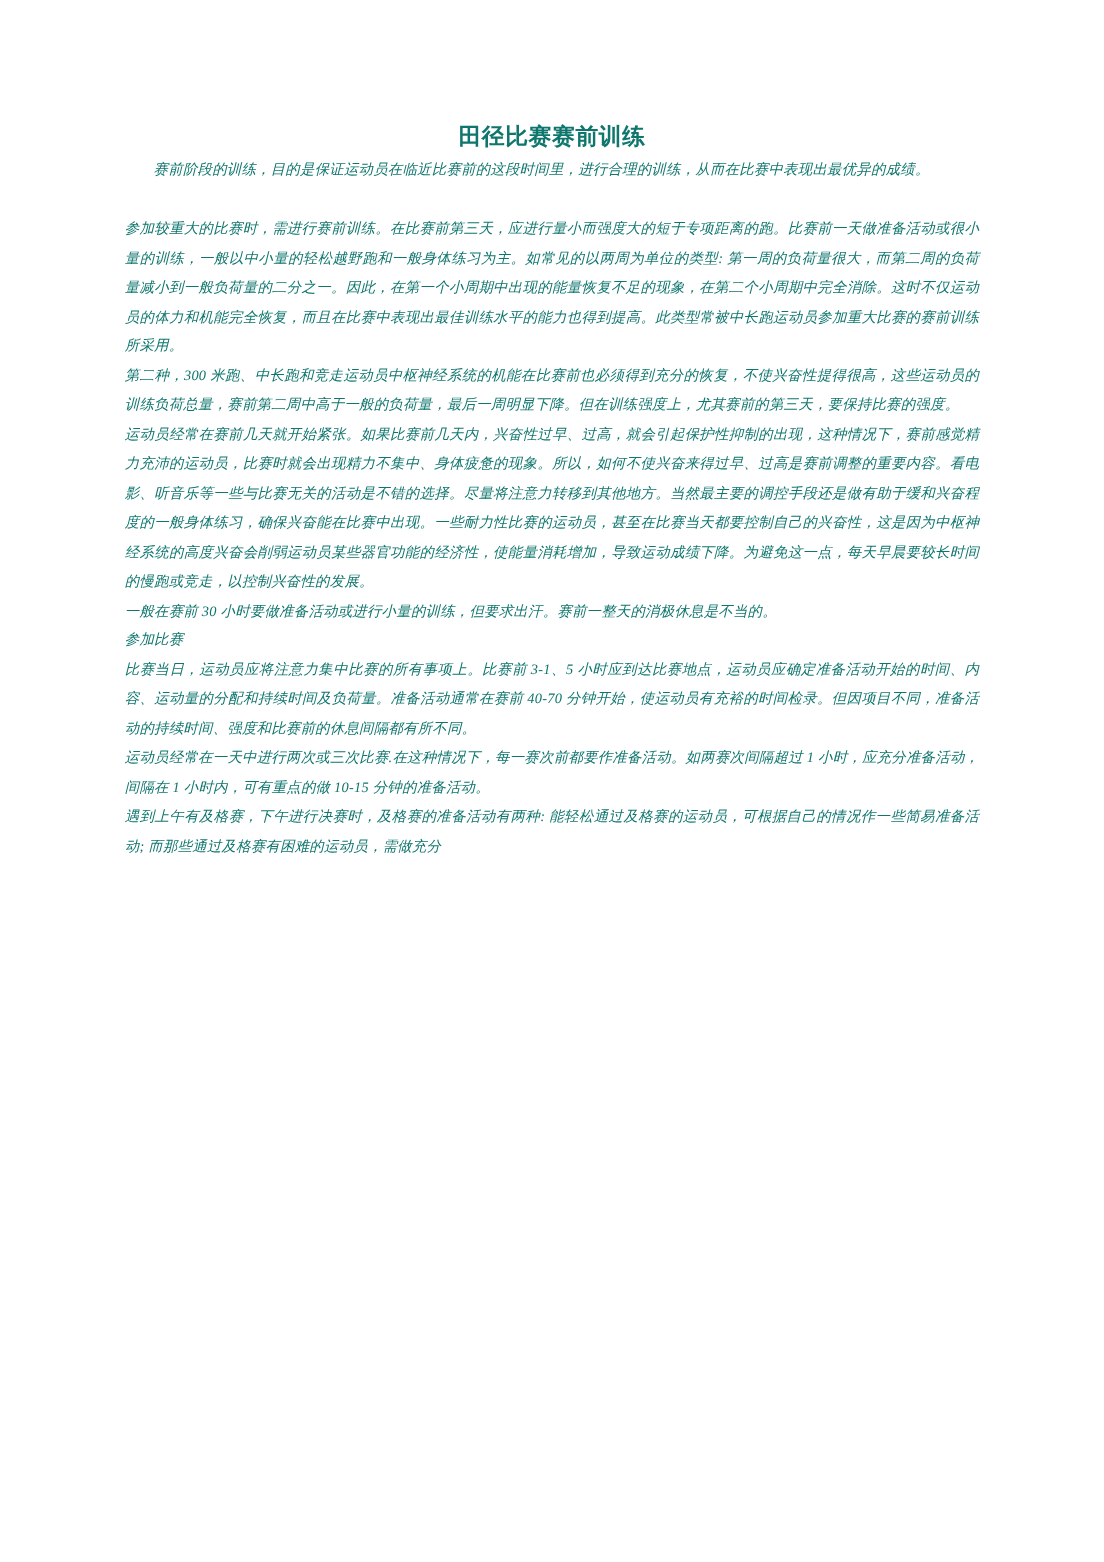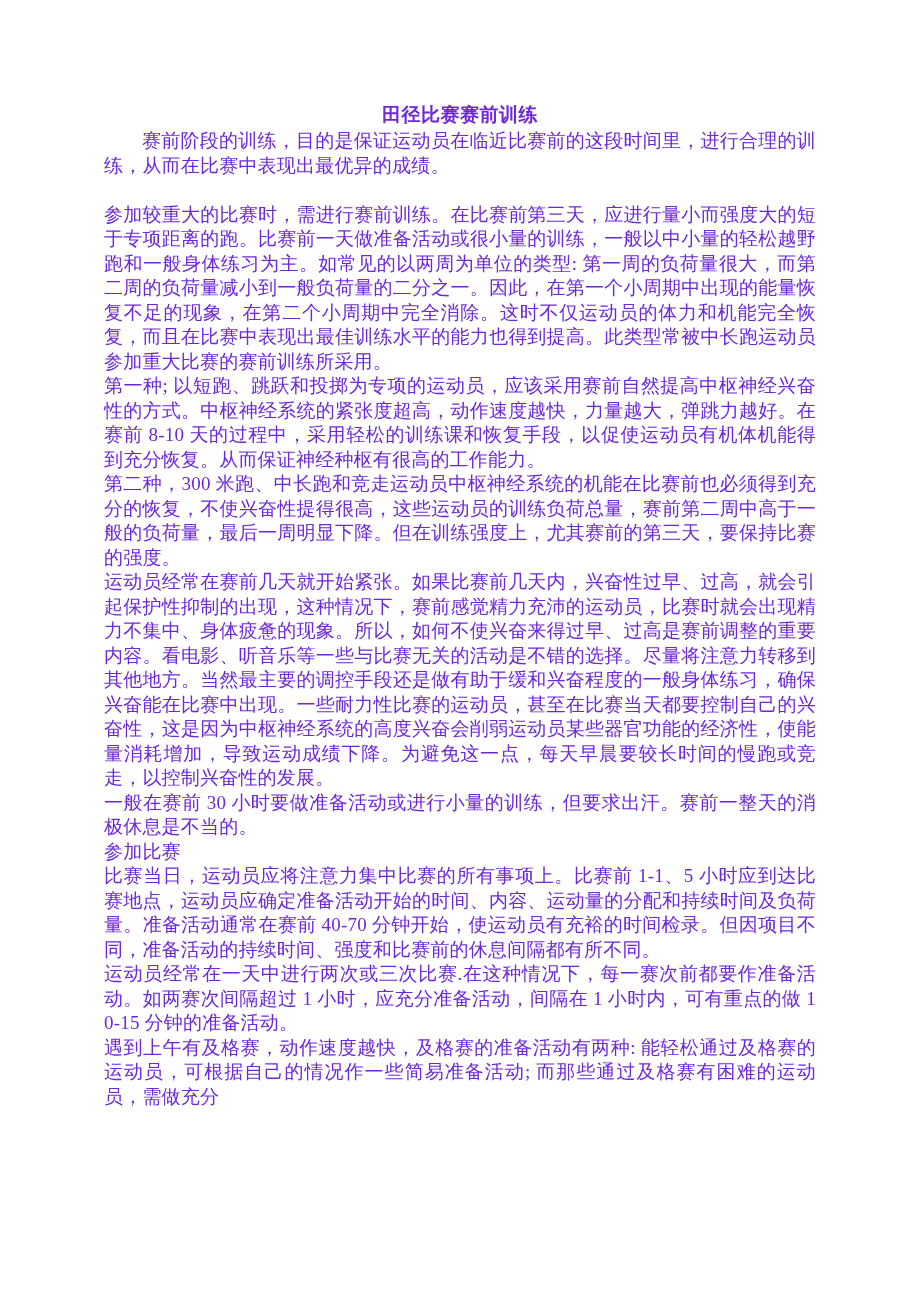--- a/index.html
+++ b/index.html
@@ -7,62 +7,62 @@
     padding: 0;
     background: #ffffff;
   }
   .page {
     position: relative;
     width: 920px;
     height: 1302px;
     background: #ffffff;
     overflow: hidden;
     font-family: "Liberation Serif", "DejaVu Serif", serif;
-    color: #6d28d9;
+    color: #0f766e;
   }
   .content {
     position: absolute;
     left: 104px;
     top: 102px;
     width: 712px;
   }
   .doc-title {
     margin: 0 0 1px 0;
     font-size: 19px;
     line-height: 26px;
     font-weight: bold;
     text-align: center;
     letter-spacing: 0.5px;
   }
   .para {
     margin: 0;
-    font-size: 19px;
+    font-size: 12px;
     line-height: 24.5px;
     text-align: justify;
     word-break: break-all;
     letter-spacing: 0.2px;
+    font-style: italic;
   }
   .para.indent {
     text-indent: 2em;
   }
   .para.blank {
     min-height: 24.5px;
   }
 </style>
 </head>
 <body>
 
 <div class="page">
   <div class="content">
     <h1 class="doc-title">田径比赛赛前训练</h1>
     <p class="para indent">赛前阶段的训练，目的是保证运动员在临近比赛前的这段时间里，进行合理的训练，从而在比赛中表现出最优异的成绩。</p>
     <p class="para blank"></p>
     <p class="para">参加较重大的比赛时，需进行赛前训练。在比赛前第三天，应进行量小而强度大的短于专项距离的跑。比赛前一天做准备活动或很小量的训练，一般以中小量的轻松越野跑和一般身体练习为主。如常见的以两周为单位的类型: 第一周的负荷量很大，而第二周的负荷量减小到一般负荷量的二分之一。因此，在第一个小周期中出现的能量恢复不足的现象，在第二个小周期中完全消除。这时不仅运动员的体力和机能完全恢复，而且在比赛中表现出最佳训练水平的能力也得到提高。此类型常被中长跑运动员参加重大比赛的赛前训练所采用。</p>
-    <p class="para">第一种; 以短跑、跳跃和投掷为专项的运动员，应该采用赛前自然提高中枢神经兴奋性的方式。中枢神经系统的紧张度超高，动作速度越快，力量越大，弹跳力越好。在赛前 8-10 天的过程中，采用轻松的训练课和恢复手段，以促使运动员有机体机能得到充分恢复。从而保证神经种枢有很高的工作能力。</p>
     <p class="para">第二种，300 米跑、中长跑和竞走运动员中枢神经系统的机能在比赛前也必须得到充分的恢复，不使兴奋性提得很高，这些运动员的训练负荷总量，赛前第二周中高于一般的负荷量，最后一周明显下降。但在训练强度上，尤其赛前的第三天，要保持比赛的强度。</p>
     <p class="para">运动员经常在赛前几天就开始紧张。如果比赛前几天内，兴奋性过早、过高，就会引起保护性抑制的出现，这种情况下，赛前感觉精力充沛的运动员，比赛时就会出现精力不集中、身体疲惫的现象。所以，如何不使兴奋来得过早、过高是赛前调整的重要内容。看电影、听音乐等一些与比赛无关的活动是不错的选择。尽量将注意力转移到其他地方。当然最主要的调控手段还是做有助于缓和兴奋程度的一般身体练习，确保兴奋能在比赛中出现。一些耐力性比赛的运动员，甚至在比赛当天都要控制自己的兴奋性，这是因为中枢神经系统的高度兴奋会削弱运动员某些器官功能的经济性，使能量消耗增加，导致运动成绩下降。为避免这一点，每天早晨要较长时间的慢跑或竞走，以控制兴奋性的发展。</p>
     <p class="para">一般在赛前 30 小时要做准备活动或进行小量的训练，但要求出汗。赛前一整天的消极休息是不当的。</p>
     <p class="para">参加比赛</p>
-    <p class="para">比赛当日，运动员应将注意力集中比赛的所有事项上。比赛前 1-1、5 小时应到达比赛地点，运动员应确定准备活动开始的时间、内容、运动量的分配和持续时间及负荷量。准备活动通常在赛前 40-70 分钟开始，使运动员有充裕的时间检录。但因项目不同，准备活动的持续时间、强度和比赛前的休息间隔都有所不同。</p>
+    <p class="para">比赛当日，运动员应将注意力集中比赛的所有事项上。比赛前 3-1、5 小时应到达比赛地点，运动员应确定准备活动开始的时间、内容、运动量的分配和持续时间及负荷量。准备活动通常在赛前 40-70 分钟开始，使运动员有充裕的时间检录。但因项目不同，准备活动的持续时间、强度和比赛前的休息间隔都有所不同。</p>
     <p class="para">运动员经常在一天中进行两次或三次比赛.在这种情况下，每一赛次前都要作准备活动。如两赛次间隔超过 1 小时，应充分准备活动，间隔在 1 小时内，可有重点的做 10-15 分钟的准备活动。</p>
-    <p class="para">遇到上午有及格赛，动作速度越快，及格赛的准备活动有两种: 能轻松通过及格赛的运动员，可根据自己的情况作一些简易准备活动; 而那些通过及格赛有困难的运动员，需做充分</p>
+    <p class="para">遇到上午有及格赛，下午进行决赛时，及格赛的准备活动有两种: 能轻松通过及格赛的运动员，可根据自己的情况作一些简易准备活动; 而那些通过及格赛有困难的运动员，需做充分</p>
   </div>
 </div>
 
 </body></html>

